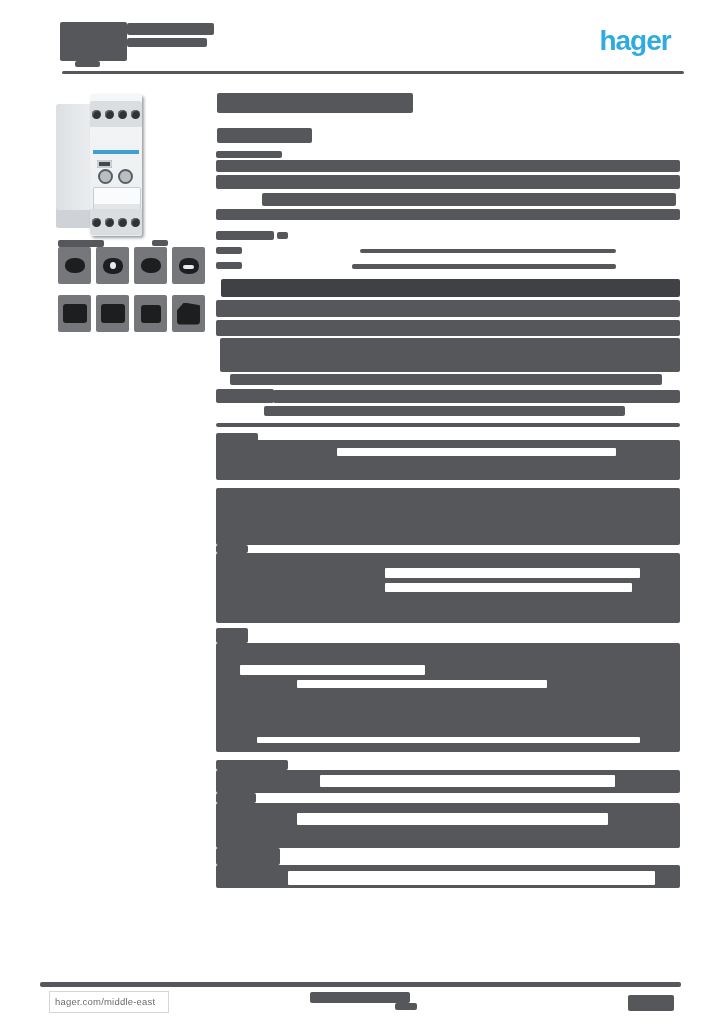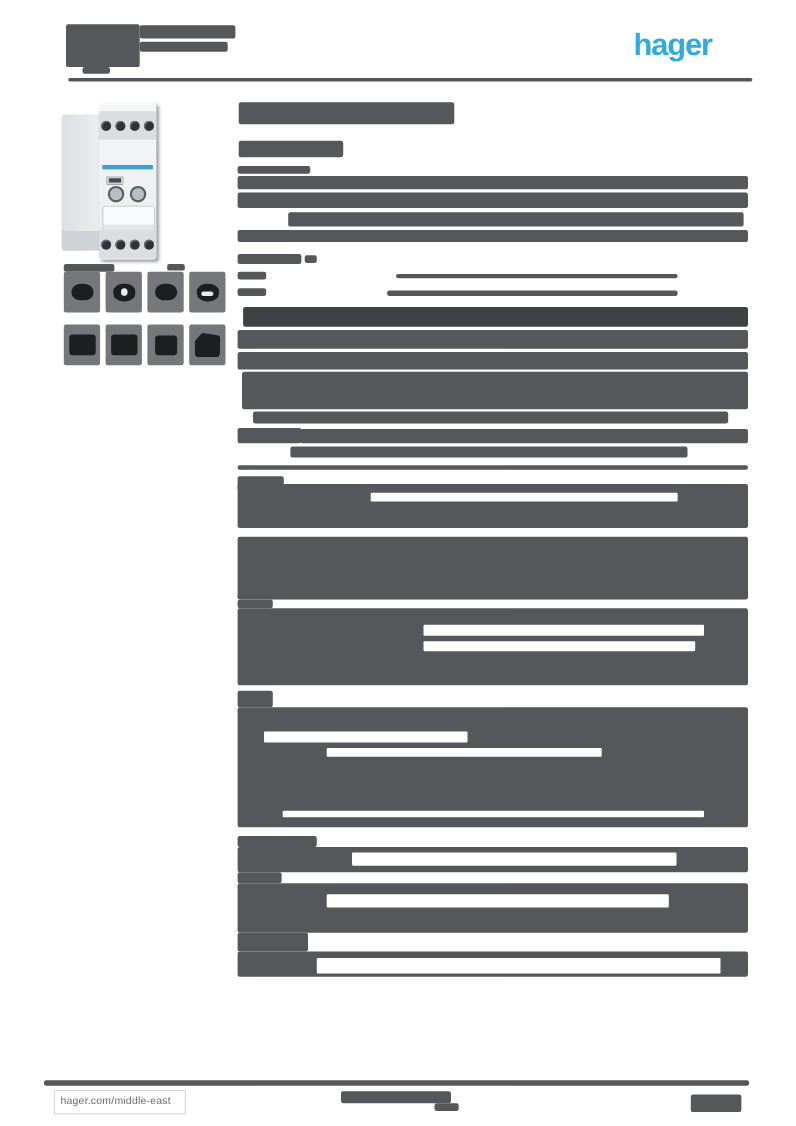--- a/index.html
+++ b/index.html
@@ -10,23 +10,23 @@
   .page{
     position:relative; width:724px; height:1024px; margin:0 auto;
     background:var(--page-bg); overflow:hidden;
     font-family:"Liberation Sans", sans-serif;
   }
   .blk{position:absolute; background:var(--ink); border-radius:2px; filter:blur(0.4px);}
   .blk.dark{background:var(--ink-dark);}
   .slot{position:absolute; background:var(--page-bg); border-radius:1px;}
   
   .logo{
-    position:absolute; left:576px; top:24px; width:80px; height:34px;
+    position:absolute; left:595px; top:24px; width:80px; height:34px;
     color:var(--logo-blue); font-size:28px; font-weight:bold; letter-spacing:-1px;
-    filter:blur(0.7px); line-height:34px; text-align:left;
+    filter:blur(0.7px); line-height:34px; text-align:center;
   }
   
   .photo{position:absolute; left:56px; top:94px; width:92px; height:142px; filter:blur(0.5px);}
   .ph-side{position:absolute; left:0; top:10px; width:38px; height:124px;
     background:linear-gradient(90deg,#dde0e3,#eceef0); border-radius:3px 0 0 3px;
     box-shadow:inset 0 -18px 0 #cfd3d7;}
   .ph-front{position:absolute; left:34px; top:0; width:52px; height:142px;
     background:linear-gradient(180deg,#f4f6f7,#e9ecee); border-radius:3px;
     box-shadow:2px 2px 3px rgba(40,45,50,.45);}
   .ph-term{position:absolute; left:0; width:52px; height:26px; background:#dadee1;

